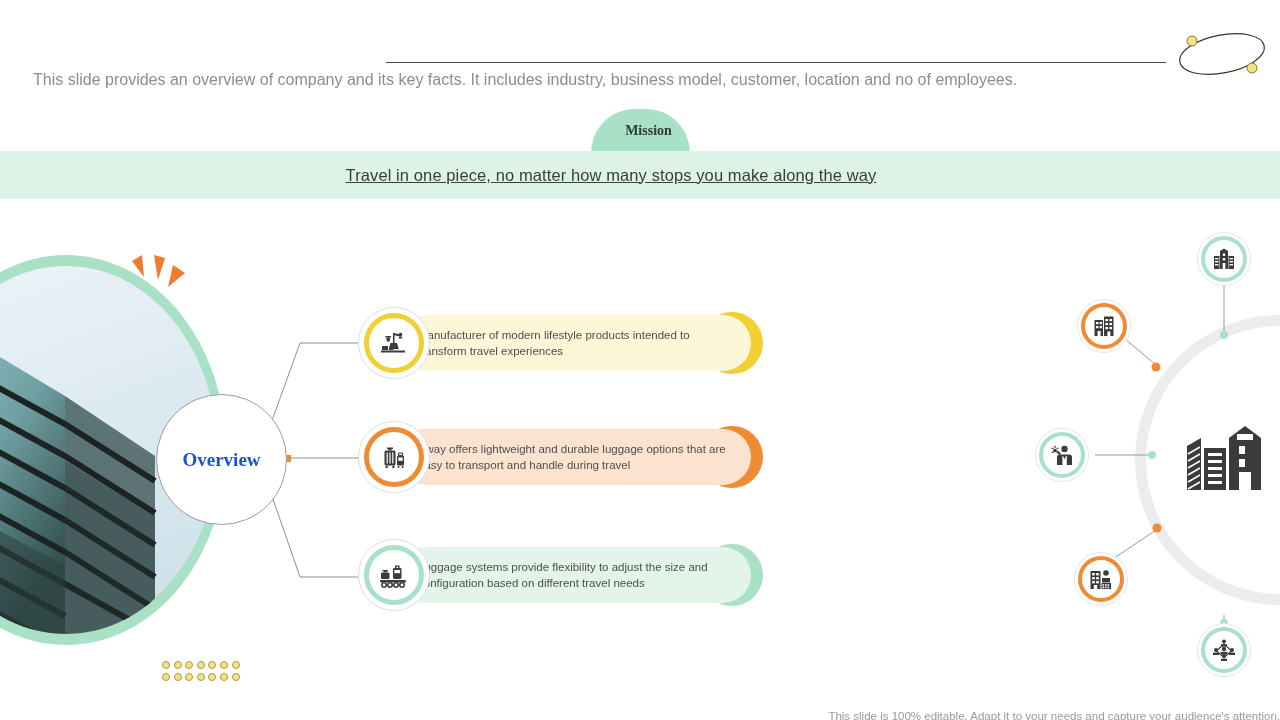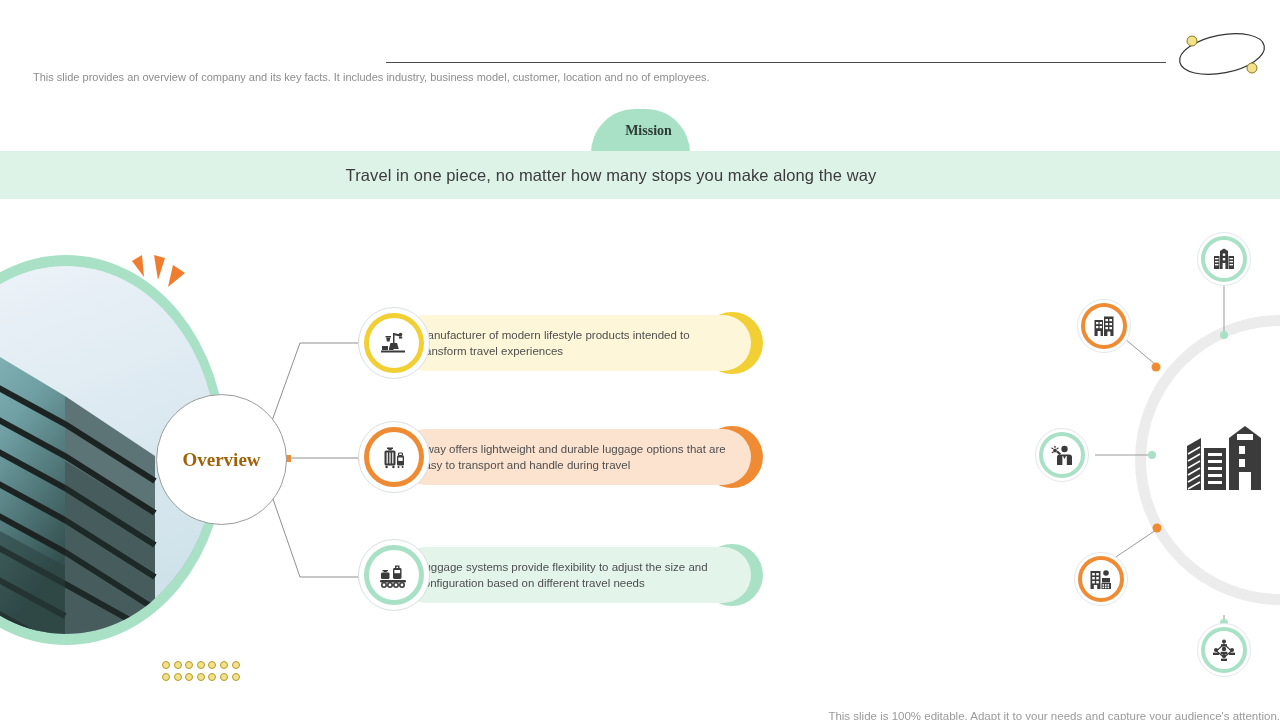--- a/index.html
+++ b/index.html
@@ -15,21 +15,21 @@
     position:absolute;left:33px;top:27px;
     font-family:"Liberation Serif", serif;
     font-size:31px;font-weight:700;color:#2b2b2b;letter-spacing:.2px;
     white-space:nowrap;
   }
   .title-rule{
     position:absolute;left:386px;top:62px;width:780px;height:1px;background:#4a4a4a;
   }
   .page-subtitle{
     position:absolute;left:33px;top:71px;
-    font-size:11px;color:#8d8d8d;white-space:nowrap;text-align:right;
+    font-size:16px;color:#8d8d8d;white-space:nowrap;text-align:right;
   }
 
   
   .deco-ellipse{position:absolute;left:1172px;top:28px;width:100px;height:52px;}
 
   
   .mission-dome{
     position:absolute;left:591px;top:109px;width:99px;height:44px;
     background:#a8e1c5;border-radius:52px 52px 0 0;
     display:flex;align-items:center;justify-content:center;
@@ -38,21 +38,21 @@
     font-family:"Liberation Serif", serif;
     font-weight:700;font-size:14px;color:#2f3b36;margin-left:16px;
   }
   .mission-band{
     position:absolute;left:0;top:151px;width:1280px;height:48px;
     background:#ddf3e8;
   }
   .mission-text{
     position:absolute;left:0;top:151px;width:1222px;height:48px;
     display:flex;align-items:center;justify-content:center;
-    font-size:16.5px;color:#3c3c3c;letter-spacing:.1px;
+    font-size:16.5px;color:#3c3c3c;letter-spacing:.1px;text-decoration:underline;
   }
 
   
   .photo-wrap{
     position:absolute;left:-94px;top:255px;width:320px;height:395px;
   }
   .photo-ring{
     position:absolute;left:0;top:0;width:320px;height:390px;border-radius:50%;
     background:#a8e1c5;
   }
@@ -66,21 +66,21 @@
 
   
   .overview-circle{
     position:absolute;left:156px;top:394px;width:129px;height:129px;border-radius:50%;
     background:#ffffff;border:1px solid #9a9a9a;
     display:flex;align-items:center;justify-content:center;
     z-index:6;
   }
   .overview-circle span{
     font-family:"Liberation Serif", serif;
-    font-weight:700;font-size:19px;color:#a16207;
+    font-weight:700;font-size:19px;color:#1d4ed8;
   }
 
   
   .left-connectors{position:absolute;left:240px;top:280px;width:180px;height:340px;z-index:4;}
 
   
   .card{position:absolute;height:62px;z-index:5;}
   .card .crescent{
     position:absolute;right:0;top:0;width:62px;height:62px;border-radius:50%;
   }

